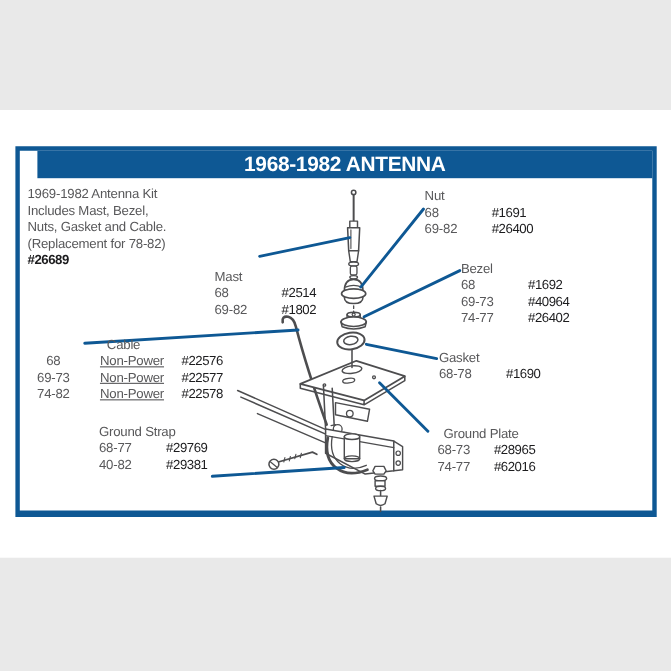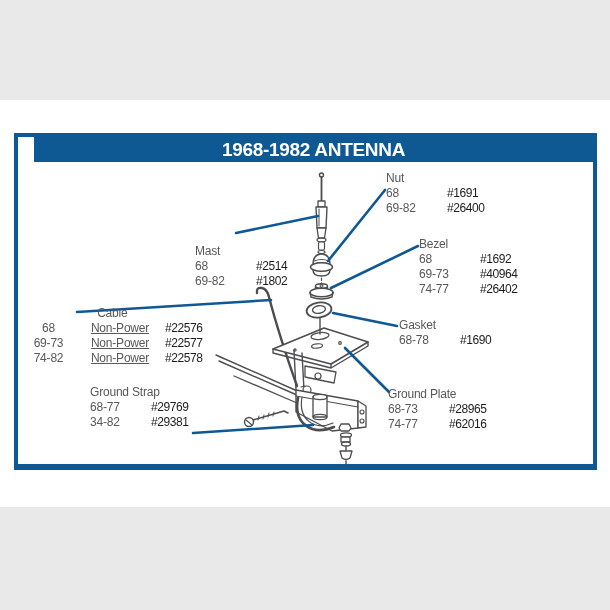--- a/index.html
+++ b/index.html
@@ -160,20 +160,27 @@
 
     <path class="leader" d="M236,233 L318,216"></path>
     <path class="leader" d="M385,190 L328,261"></path>
     <path class="leader" d="M418,246 L331,288"></path>
     <path class="leader" d="M397,326 L333,313"></path>
     <path class="leader" d="M77,312 L271,300"></path>
     <path class="leader" d="M193,433 L313,425"></path>
     <path class="leader" d="M345,348 L389,392"></path>
   </svg>
 
+  <div class="txt" style="left:25px;top:169px;">
+    <div>1969-1982 Antenna Kit</div>
+    <div>Includes Mast, Bezel,</div>
+    <div>Nuts, Gasket and Cable.</div>
+    <div>(Replacement for 78-82)</div>
+    <div class="intro-part">#26689</div>
+  </div>
 
   <div class="txt" style="left:195px;top:244px;">
     <div class="part-name">Mast</div>
     <div class="row">
       <span class="yr">68</span>
       <span class="pn">#2514</span>
     </div>
     <div class="row">
       <span class="yr">69-82</span>
       <span class="pn">#1802</span>
@@ -235,26 +242,26 @@
     </div>
   </div>
 
   <div class="txt" style="left:90px;top:385px;">
     <div class="part-name">Ground Strap</div>
     <div class="row">
       <span class="yr">68-77</span>
       <span class="pn">#29769</span>
     </div>
     <div class="row">
-      <span class="yr">34-82</span>
+      <span class="yr">40-82</span>
       <span class="pn">#29381</span>
     </div>
   </div>
 
-  <div class="txt" style="left:388px;top:387px;">
+  <div class="txt" style="left:388px;top:387px;text-align:center;">
     <div class="part-name">Ground Plate</div>
     <div class="row">
       <span class="yr">68-73</span>
       <span class="pn">#28965</span>
     </div>
     <div class="row">
       <span class="yr">74-77</span>
       <span class="pn">#62016</span>
     </div>
   </div>

